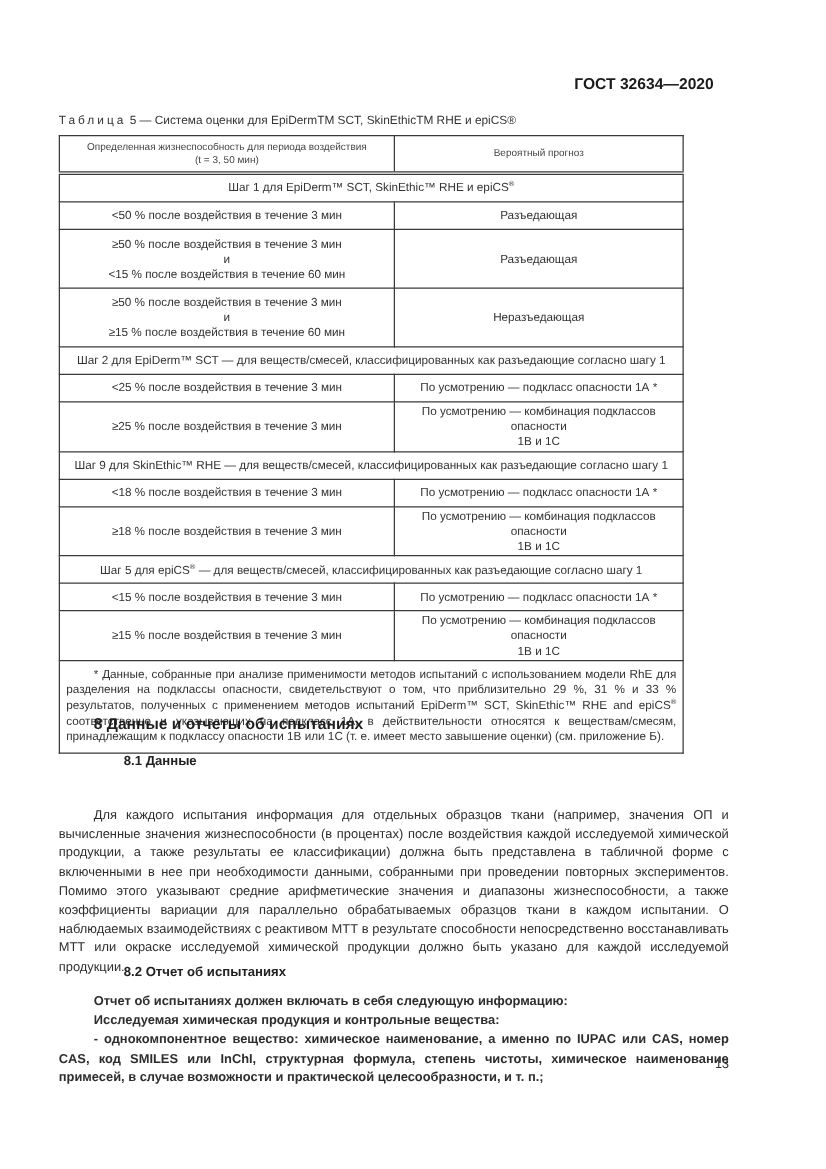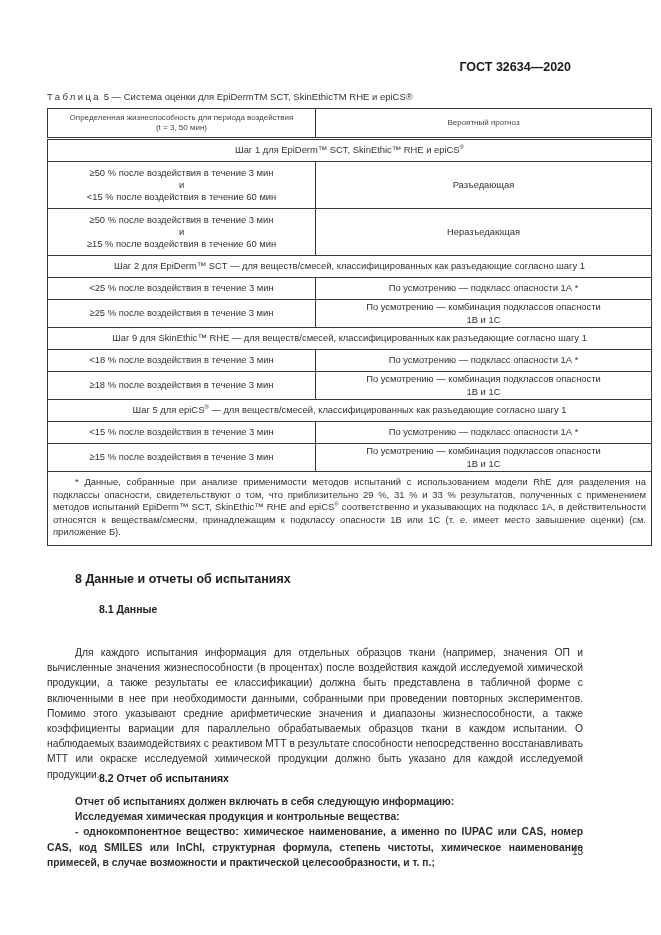--- a/index.html
+++ b/index.html
@@ -1,21 +1,21 @@
 <!DOCTYPE html>
 <html><head>
 <meta charset="utf-8">
 <style>
   html, body { margin: 0; padding: 0; background: #ffffff; }
   body { width: 661px; height: 935px; position: relative; overflow: hidden;
          font-family: "Liberation Sans", "DejaVu Sans", sans-serif; color: #2a2a2a; }
   .page-header { position: absolute; top: 60px; right: 90px; font-size: 12.5px; font-weight: bold; color: #1a1a1a; }
   .table-caption { position: absolute; top: 91px; left: 47px; font-size: 9.5px; color: #333; white-space: nowrap; }
   .table-caption .spaced { letter-spacing: 2.4px; margin-top: 15px; }
-  table.tbl { position: absolute; top: 108px; left: 47px; width: 605px; border-collapse: collapse; font-size: 9.4px; color: #333; }
+  table.tbl { position: absolute; top: 108px; left: 47px; width: 500px; border-collapse: collapse; font-size: 9.4px; color: #333; }
   table.tbl td { border: 1px solid #3a3a3a; text-align: center; vertical-align: middle; padding: 1px 4px; line-height: 12.2px; }
   table.tbl td.c1 { width: 259px; }
   table.tbl tr.head td { font-size: 8px; color: #444; height: 26px; line-height: 10px; }
   table.tbl tr.head td { border-bottom: 3px double #3a3a3a; }
   table.tbl tr.r1 td { height: 19px; }
   table.tbl tr.r3 td { height: 44px; }
   table.tbl tr.r2 td { height: 25px; }
   table.tbl td.note { text-align: justify; padding: 4px 5px 6px 5px; line-height: 12.6px; font-size: 9.4px; text-indent: 22px; }
   sup { font-size: 6px; vertical-align: 4px; line-height: 0; }
   .h1 { position: absolute; top: 572px; left: 75px; font-size: 12.5px; font-weight: bold; color: #1e1e1e; }
@@ -36,20 +36,24 @@
       <tr class="head">
     <td class="c1">
       <div>Определенная жизнеспособность для периода воздействия</div>
       <div>(t = 3, 50 мин)</div>
     </td>
     <td>Вероятный прогноз</td>
   </tr>
 
   <tr class="r1">
     <td colspan="2"><span>Шаг 1 для EpiDerm™ SCT, SkinEthic™ RHE и epiCS</span><sup>®</sup></td>
+  </tr>
+  <tr class="r1">
+    <td class="c1">&lt;50 % после воздействия в течение 3 мин</td>
+    <td>Разъедающая</td>
   </tr>
   <tr class="r3">
     <td class="c1">
       <div>≥50 % после воздействия в течение 3 мин</div>
       <div>и</div>
       <div>&lt;15 % после воздействия в течение 60 мин</div>
     </td>
     <td>Разъедающая</td>
   </tr>
   <tr class="r3">

